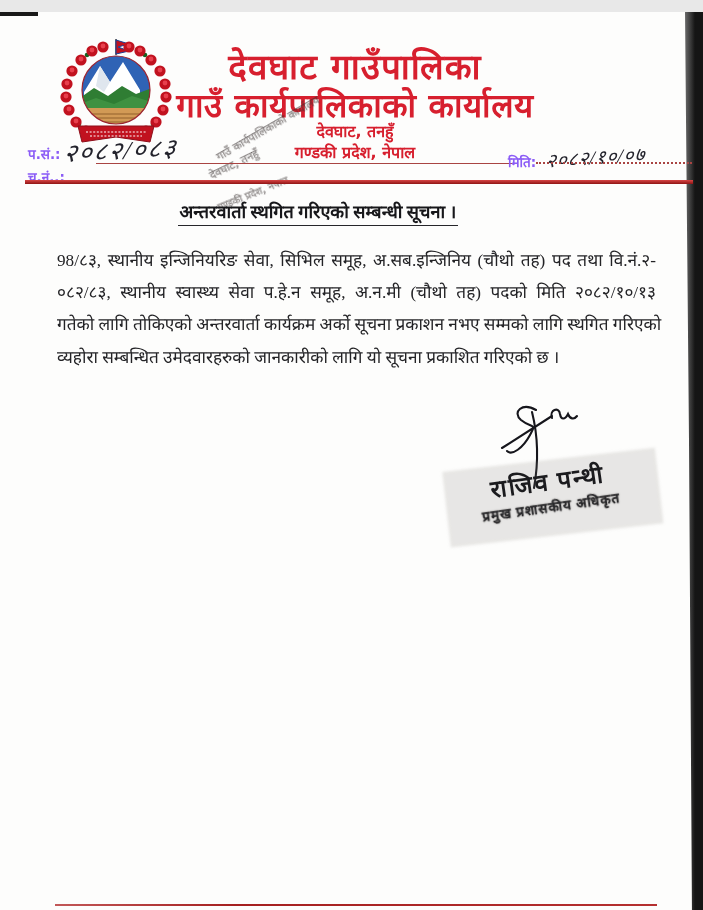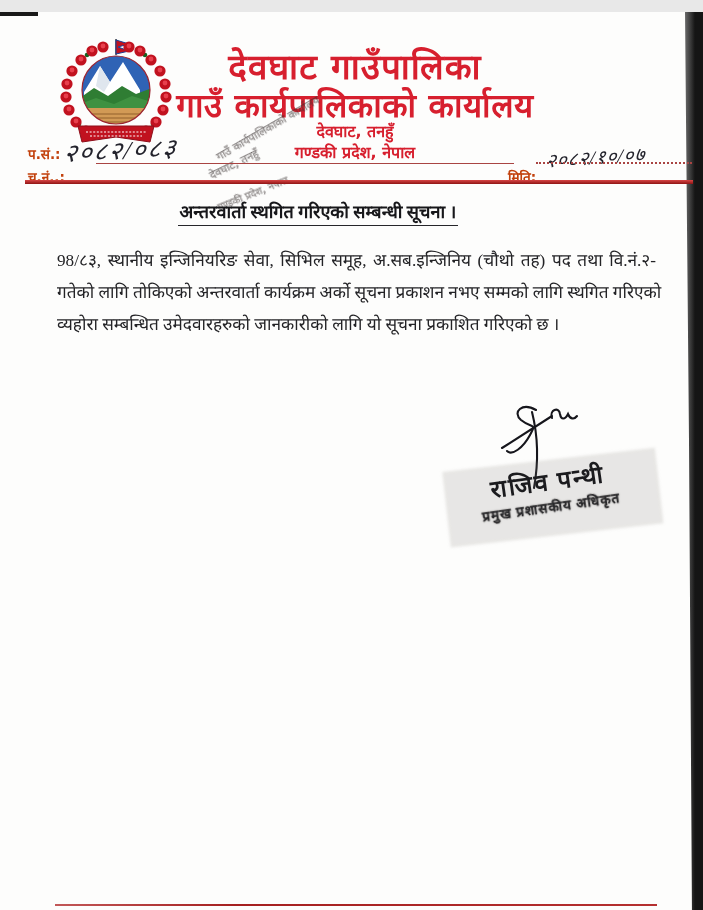--- a/index.html
+++ b/index.html
@@ -29,24 +29,24 @@
   .ink-stamp span{
     position:absolute;display:block;white-space:nowrap;
     font-family:"DejaVu Sans","Liberation Sans",sans-serif;font-weight:bold;
     color:rgba(55,48,48,.52);filter:blur(.4px);
   }
   .stamp-l1{left:4px;top:60px;font-size:11px;transform:rotate(-30deg);}
   .stamp-l2{left:2px;top:96px;font-size:11px;transform:rotate(-26deg);}
   .stamp-l3{left:10px;top:126px;font-size:10px;transform:rotate(-22deg);}
   
   .lbl{position:absolute;font-family:"DejaVu Sans","Liberation Sans",sans-serif;
-       font-weight:bold;color:#c2410c;font-size:13.5px;}
+       font-weight:bold;color:#8b5cf6;font-size:13.5px;}
   .ref-label{left:28px;top:133px;}
   .disp-label{left:28px;top:156px;}
-  .date-label{left:508px;top:156px;}
+  .date-label{left:508px;top:141px;}
   .handwrite{position:absolute;color:#23232c;font-style:italic;}
   .ref-value{left:64px;top:120px;font-size:25px;transform:rotate(-3deg) skewX(-8deg);letter-spacing:2px;}
   .date-value{left:546px;top:132px;font-size:19px;transform:rotate(-4deg) skewX(-6deg);letter-spacing:1px;}
   .disp-line{position:absolute;left:96px;top:151px;width:418px;border-bottom:1.5px solid #a94442;}
   .date-dots{position:absolute;left:536px;top:150px;width:156px;border-bottom:2px dotted #a94442;}
   .rule-top{position:absolute;left:25px;top:168px;width:668px;height:3.5px;
             background:linear-gradient(#d84646,#8f1414);}
   
   .subject-wrap{position:absolute;left:0;top:187px;width:636px;text-align:center;}
   .subject{display:inline-block;font-size:18px;font-weight:bold;color:#17171a;
@@ -180,20 +180,21 @@
   <div class="handwrite date-value">२०८२/१०/०७</div>
   <div class="date-dots"></div>
   <div class="rule-top"></div>
 
   <div class="subject-wrap">
     <span class="subject">अन्तरवार्ता स्थगित गरिएको सम्बन्धी सूचना ।</span>
   </div>
 
   <div class="body-text">
     <div class="body-line">98/८३, स्थानीय इन्जिनियरिङ सेवा, सिभिल समूह, अ.सब.इन्जिनिय (चौथो तह) पद तथा वि.नं.२-</div>
+    <div class="body-line">०८२/८३,  स्थानीय स्वास्थ्य सेवा प.हे.न समूह, अ.न.मी (चौथो तह) पदको मिति २०८२/१०/१३</div>
     <div class="body-line">गतेको लागि तोकिएको अन्तरवार्ता कार्यक्रम अर्को सूचना प्रकाशन नभए सम्मको लागि स्थगित गरिएको</div>
     <div class="body-line last">व्यहोरा सम्बन्धित उमेदवारहरुको जानकारीको लागि यो सूचना प्रकाशित गरिएको छ ।</div>
   </div>
 
   <svg class="signature" viewBox="0 0 100 90" xmlns="http://www.w3.org/2000/svg">
     <g fill="none" stroke="#16161c" stroke-width="2.1" stroke-linecap="round">
       <path d="M44,8 C30,0 20,10 29,18 C40,27 45,20 38,33 C31,46 20,54 15,49"></path>
       <path d="M10,46 L60,14"></path>
       <path d="M40,10 C45,30 47,58 42,86"></path>
       <path d="M60,16 c-3,-8 7,-12 8,-4 c1,6 5,6 8,0 c2,5 6,6 9,2"></path>

